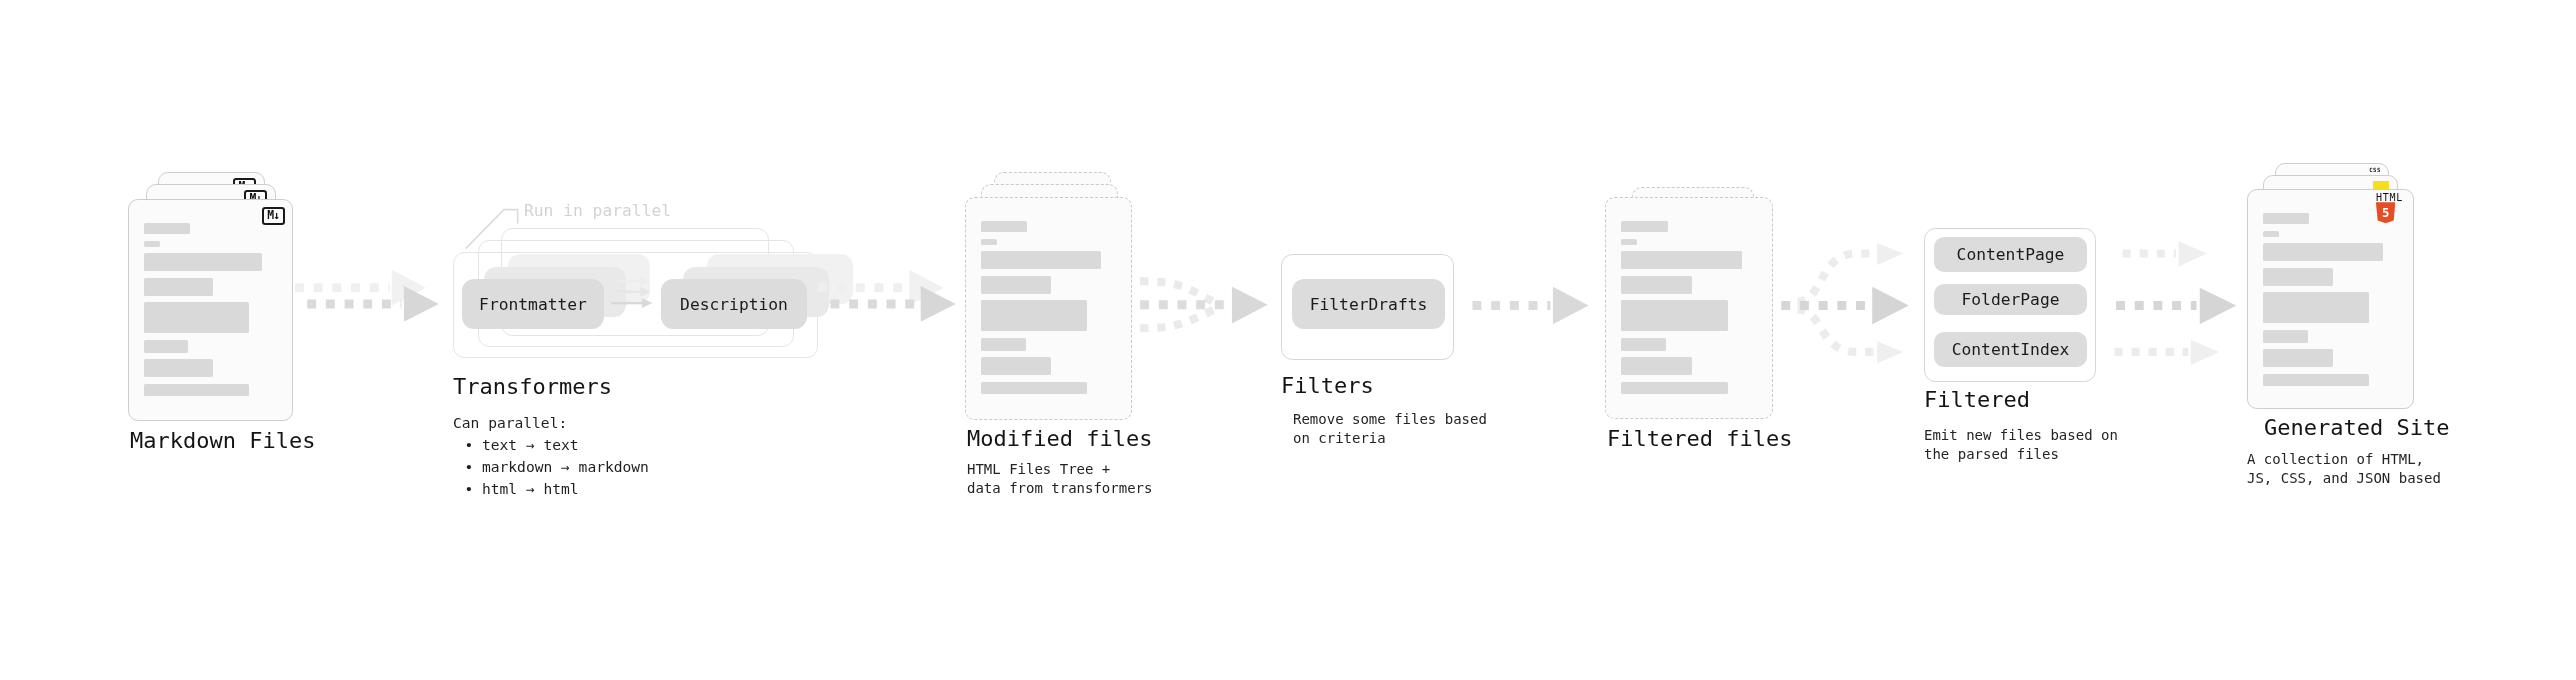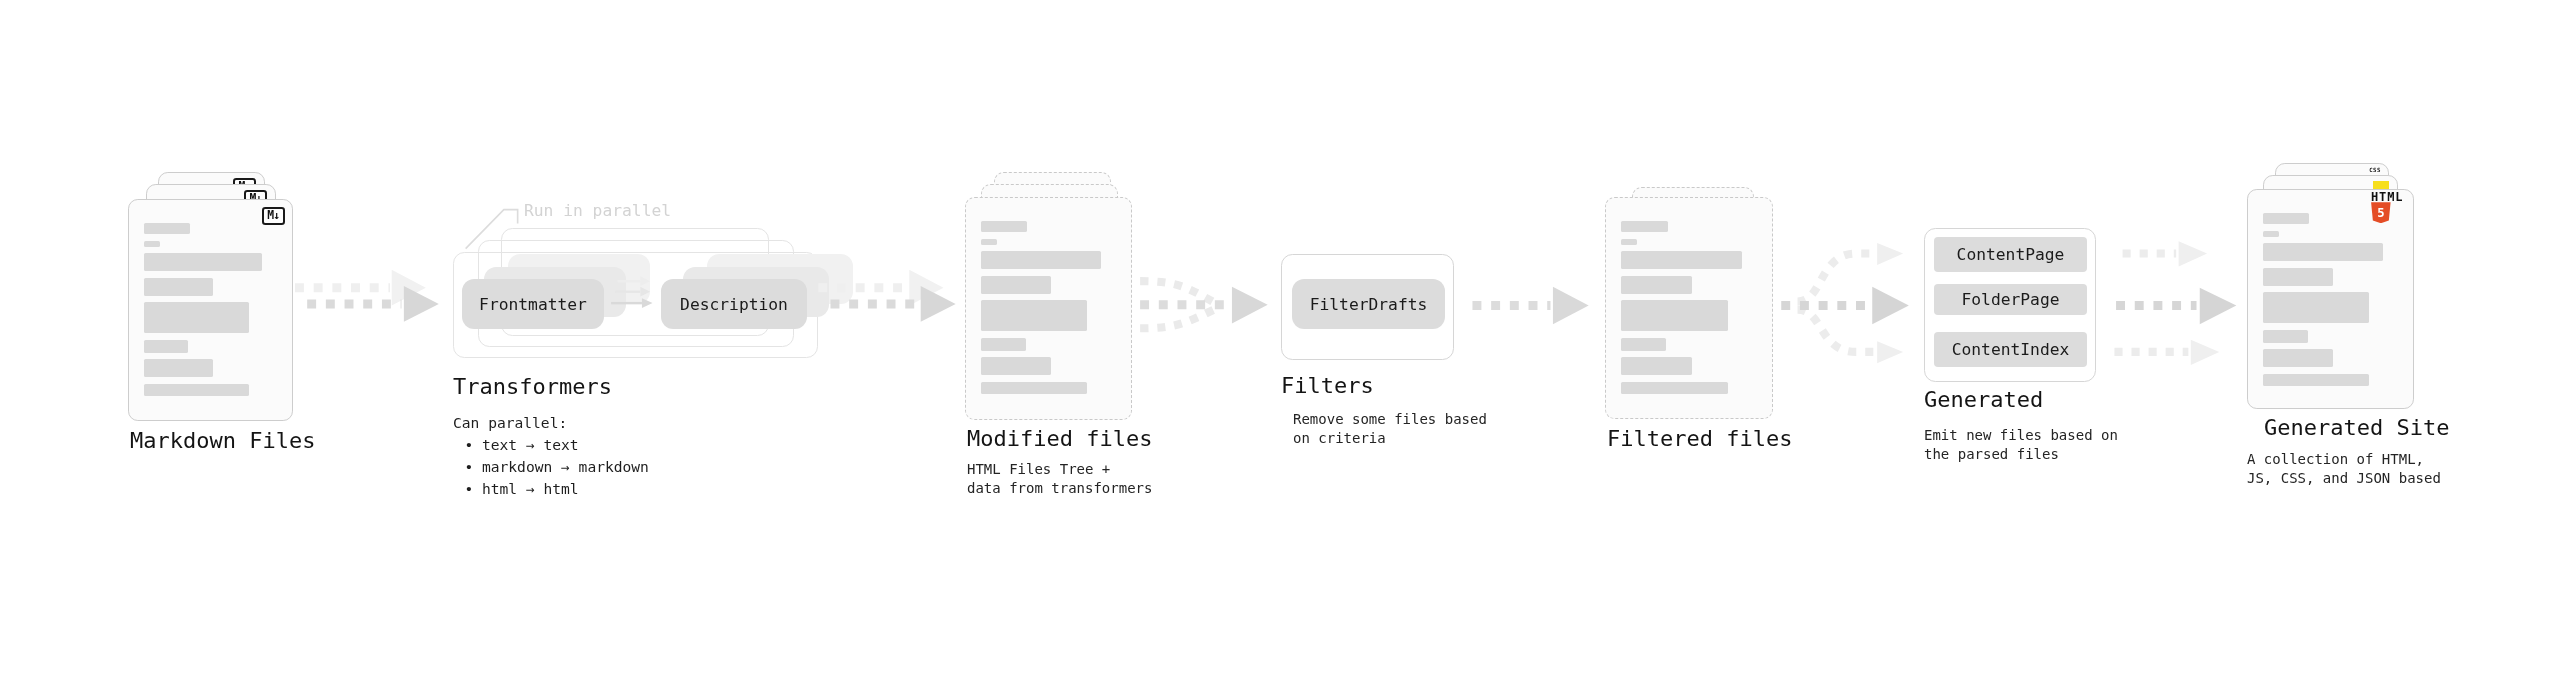--- a/index.html
+++ b/index.html
@@ -15,33 +15,33 @@
   .bar { background:var(--bar-color,#d9d9d9); border-radius:1.6px; margin-bottom:6.5px; }
 
   .md-badge { position:absolute; top:4.9px; right:8.1px; border:2.4px solid var(--md-badge-border,#191919);
     border-radius:3.3px; background:#fdfdfd; font-size:11.4px; font-weight:bold; line-height:1;
     padding:1.6px 3.3px; letter-spacing:-0.8px; color:#111; }
 
   .pill { position:absolute; background:#dcdcdc; border-radius:12.2px; display:flex; align-items:center;
     justify-content:center; font-size:16.3px; color:#1b1b1b; box-sizing:border-box; white-space:nowrap; }
   .pill.ghost1 { background:#e9e9e9; }
   .pill.ghost2 { background:#f1f1f1; }
-  .pill.emit { border-radius:4px;text-align:right; }
+  .pill.emit { border-radius:10px;text-align:right; }
 
   .group-box { position:absolute; border:1.6px solid #e4e4e4; border-radius:11.4px; box-sizing:border-box; }
   .group-box.solid-box { border-color:#d6d6d6; background:#ffffff; }
 
   .stage-title { position:absolute; font-size:22px; color:#141414; line-height:24.4px; white-space:nowrap; }
   .stage-sub { position:absolute; font-size:14px; color:#242424; line-height:18.7px; white-space:nowrap; }
   .notes { position:absolute; font-size:14.6px; color:#1e1e1e; line-height:22px; white-space:nowrap; }
   .notes .indent { padding-left:11.4px; }
   .callout-label { position:absolute; font-size:16.3px; color:#d3d3d3; white-space:nowrap; line-height:18px; }
 
   .html5-badge { position:absolute; top:4.1px; right:9.8px; text-align:center; }
-  .html5-word { font-size:12px; font-weight:bold; letter-spacing:0.8px; color:#111; line-height:7.3px; }
+  .html5-word { font-size:10px; font-weight:normal; letter-spacing:0.8px; color:#111; line-height:7.3px; }
   .html5-shield { width:19.5px; height:21px; background:var(--html5-orange,#e44d26);
     clip-path:polygon(0 0,100% 0,91% 87%,50% 100%,9% 87%); display:flex; align-items:center;
     justify-content:center; color:#fff; font-size:12.2px; font-weight:bold; margin-top:0.8px; }
   .js-badge { position:absolute; top:4.9px; right:8.1px; width:16.3px; height:9px; background:var(--js-yellow,#f7df1e); }
   .css-badge { position:absolute; top:3.3px; right:6.5px; text-align:center; }
   .css-word { font-size:5.7px; font-weight:bold; color:#111; line-height:6.5px; letter-spacing:0.4px; }
   .css-bar { width:13px; height:2.4px; background:var(--css-blue,#2760e6); margin:0.8px auto 0; }
 </style>
 </head>
 <body>
@@ -142,21 +142,21 @@
         </div>
     </div>
     <div class="stage-title" style="left:1607px;top:427px;">Filtered files</div>
   </div>
 
   <div>
     <div class="group-box solid-box" style="left:1924px;top:228px;width:172px;height:154px;"></div>
     <div class="pill emit" style="left:1934px;top:237px;width:153px;height:35px;">ContentPage</div>
     <div class="pill emit" style="left:1934px;top:284px;width:153px;height:31px;">FolderPage</div>
     <div class="pill emit" style="left:1934px;top:332px;width:153px;height:35px;">ContentIndex</div>
-    <div class="stage-title" style="left:1924px;top:388px;">Generated</div>
+    <div class="stage-title" style="left:1924px;top:388px;">Filtered</div>
     <div class="stage-sub" style="left:1924px;top:426px;">
       <div>Emit new files based on</div>
       <div>the parsed files</div>
     </div>
   </div>
 
   <div>
     <div class="doc" style="left:2275px;top:163px;width:114px;height:57px;">
       <div class="css-badge">
         <div class="css-word">CSS</div>

